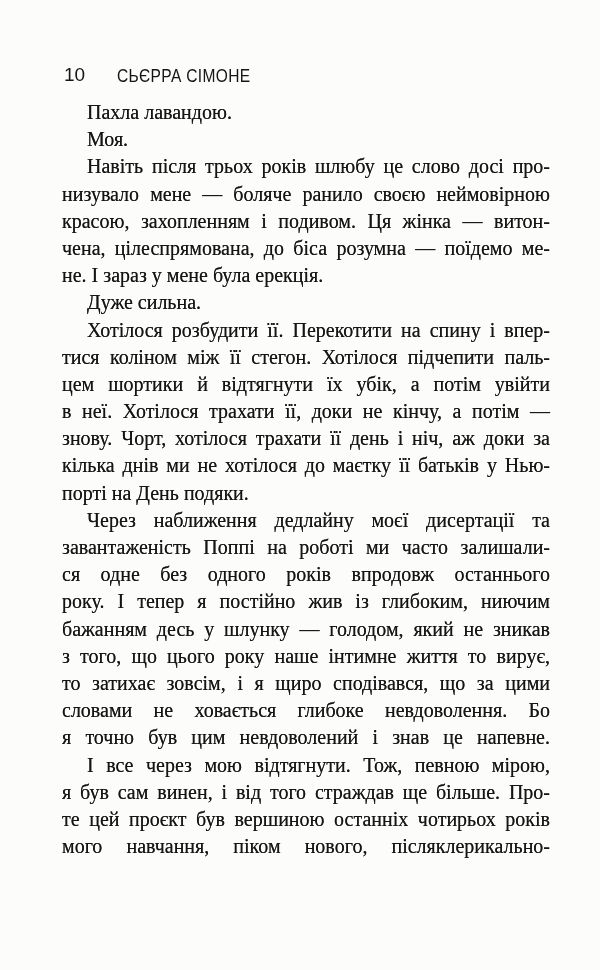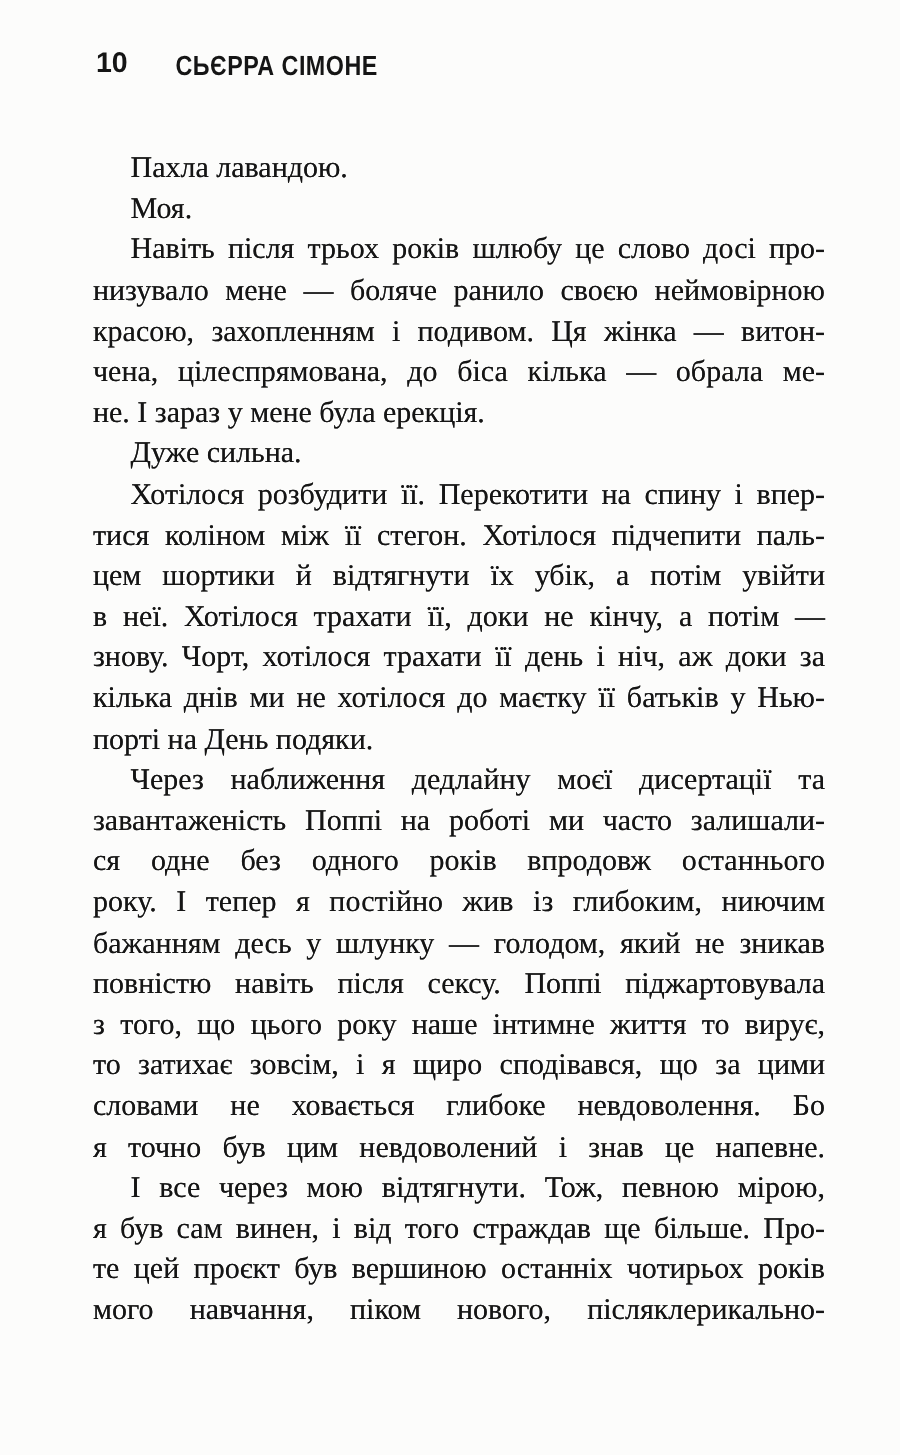--- a/index.html
+++ b/index.html
@@ -15,27 +15,27 @@
     font-family:"Liberation Serif", serif;
   }
   .page{
     position:absolute;
     inset:0;
     background:var(--bg);
   }
   
   .running-header{
     position:absolute;
-    top:32px;
+    top:64px;
     left:0;
     width:100%;
     height:22px;
     color:var(--ink);
     font-family:"Liberation Sans", sans-serif;
-    font-weight:700;
+    font-weight:400;
   }
   .page-number{
     position:absolute;
     left:64px;
     top:0;
     font-size:19px;
     letter-spacing:0px;
   }
   .running-author{
     position:absolute;
@@ -83,36 +83,35 @@
     <span class="page-number">10</span>
     <span class="running-author">СЬЄРРА СІМОНЕ</span>
   </div>
 
   <div class="text-column">
     <div class="body-line indent end">Пахла лавандою.</div>
       <div class="body-line indent end">Моя.</div>
       <div class="body-line indent">Навіть після трьох років шлюбу це слово досі про-</div>
       <div class="body-line">низувало мене — боляче ранило своєю неймовірною</div>
       <div class="body-line">красою, захопленням і подивом. Ця жінка — витон-</div>
-      <div class="body-line">чена, цілеспрямована, до біса кілька — обрала ме-</div>
+      <div class="body-line">чена, цілеспрямована, до біса розумна — поїдемо ме-</div>
       <div class="body-line end">не. І зараз у мене була ерекція.</div>
       <div class="body-line indent end">Дуже сильна.</div>
       <div class="body-line indent">Хотілося розбудити її. Перекотити на спину і впер-</div>
       <div class="body-line">тися коліном між її стегон. Хотілося підчепити паль-</div>
       <div class="body-line">цем шортики й відтягнути їх убік, а потім увійти</div>
       <div class="body-line">в неї. Хотілося трахати її, доки не кінчу, а потім —</div>
       <div class="body-line">знову. Чорт, хотілося трахати її день і ніч, аж доки за</div>
       <div class="body-line">кілька днів ми не хотілося до маєтку її батьків у Нью-</div>
       <div class="body-line end">порті на День подяки.</div>
       <div class="body-line indent">Через наближення дедлайну моєї дисертації та</div>
       <div class="body-line">завантаженість Поппі на роботі ми часто залишали-</div>
       <div class="body-line">ся одне без одного років впродовж останнього</div>
       <div class="body-line">року. І тепер я постійно жив із глибоким, ниючим</div>
       <div class="body-line">бажанням десь у шлунку — голодом, який не зникав</div>
-      <div class="body-line">повністю навіть після сексу. Поппі піджартовувала</div>
       <div class="body-line">з того, що цього року наше інтимне життя то вирує,</div>
       <div class="body-line">то затихає зовсім, і я щиро сподівався, що за цими</div>
       <div class="body-line">словами не ховається глибоке невдоволення. Бо</div>
       <div class="body-line">я точно був цим невдоволений і знав це напевне.</div>
       <div class="body-line indent">І все через мою відтягнути. Тож, певною мірою,</div>
       <div class="body-line">я був сам винен, і від того страждав ще більше. Про-</div>
       <div class="body-line">те цей проєкт був вершиною останніх чотирьох років</div>
       <div class="body-line">мого навчання, піком нового, післяклерикально-</div>
   </div>
 

